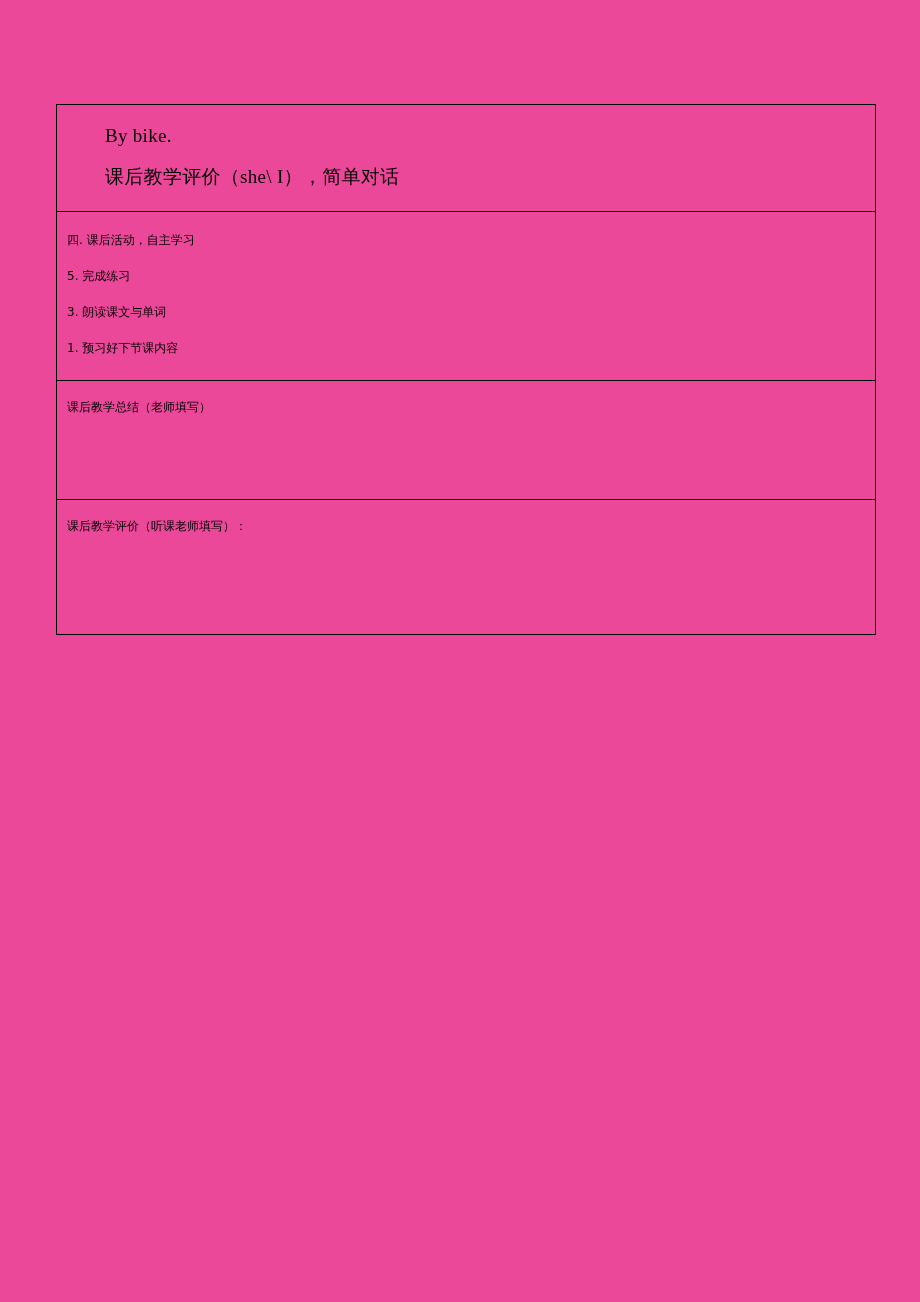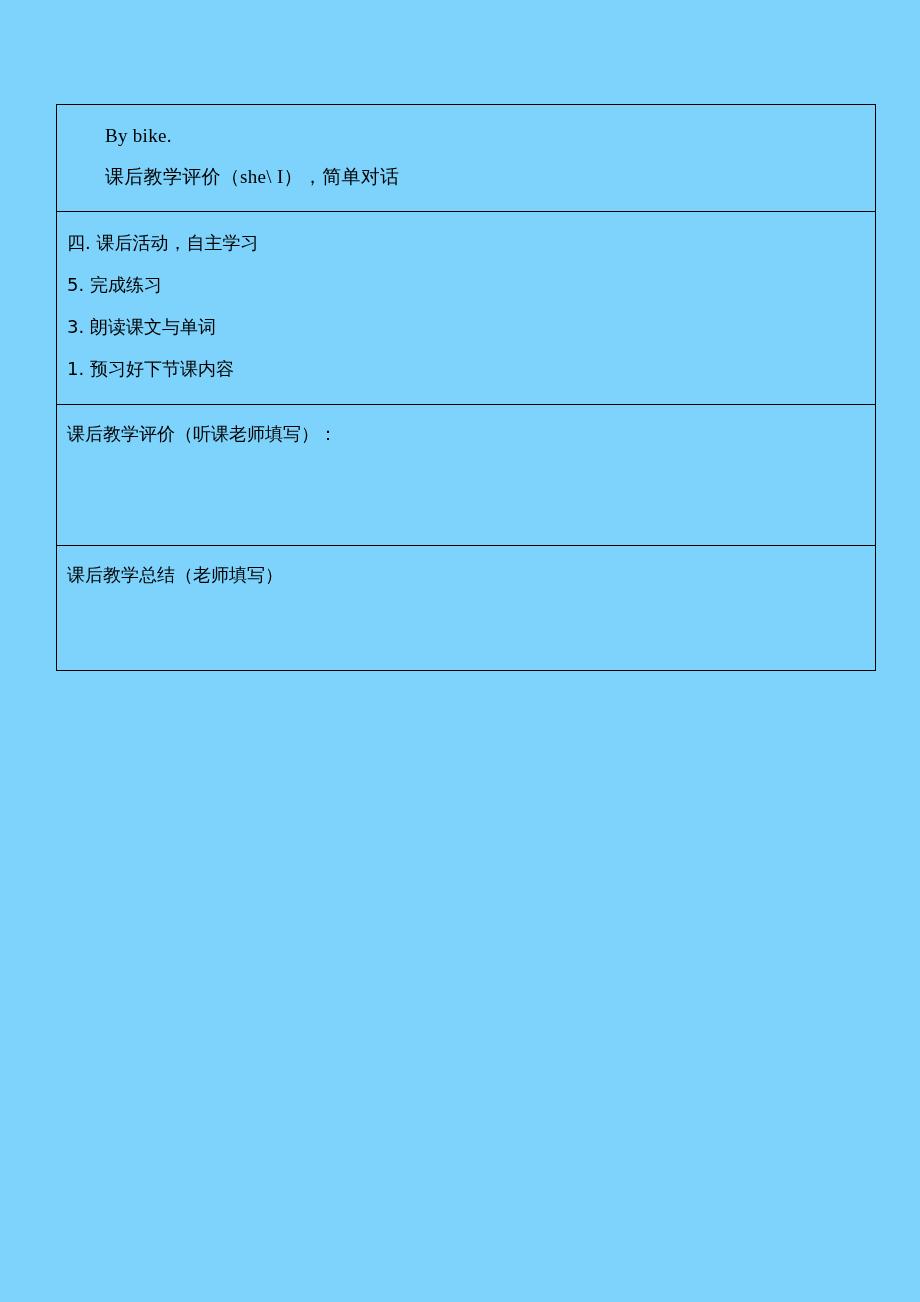--- a/index.html
+++ b/index.html
@@ -14,21 +14,21 @@
     color: #000000;
     position: relative;
     overflow: hidden;
   }
   .page {
     position: absolute;
     left: 0;
     top: 0;
     width: 920px;
     height: 1302px;
-    background: #7dd3fc;
+    background: #ec4899;
   }
   .doc-table {
     position: absolute;
     left: 56px;
     top: 104px;
     width: 820px;
     border-collapse: collapse;
     table-layout: fixed;
   }
   .doc-table td {
@@ -48,21 +48,21 @@
   .serif-line {
     font-family: "Liberation Serif", serif;
     font-size: 19px;
     letter-spacing: 0.3px;
     padding-left: 48px;
     padding-top: 11px;
     padding-bottom: 11px;
   }
   .cn-line {
     font-family: "DejaVu Sans", sans-serif;
-    font-size: 18px;
+    font-size: 12px;
     padding-left: 10px;
     padding-top: 10px;
     padding-bottom: 10px;
   }
   .section-cell .cn-line {
     padding-top: 12px;
     padding-bottom: 12px;
   }
   .blank-area {
     height: 62px;
@@ -91,28 +91,28 @@
             <div class="line cn-line">四. 课后活动，自主学习</div>
             <div class="line cn-line">5. 完成练习</div>
             <div class="line cn-line">3. 朗读课文与单词</div>
             <div class="line cn-line">1. 预习好下节课内容</div>
           </div>
         </td>
       </tr>
       <tr>
         <td>
           <div class="cell-inner">
-            <div class="line cn-line">课后教学评价（听课老师填写）：</div>
-            <div class="blank-area-tall"></div>
+            <div class="line cn-line">课后教学总结（老师填写）</div>
+            <div class="blank-area"></div>
           </div>
         </td>
       </tr>
       <tr>
         <td>
           <div class="cell-inner">
-            <div class="line cn-line">课后教学总结（老师填写）</div>
-            <div class="blank-area"></div>
+            <div class="line cn-line">课后教学评价（听课老师填写）：</div>
+            <div class="blank-area-tall"></div>
           </div>
         </td>
       </tr>
     </tbody>
   </table>
 </div>
 
 </body></html>

